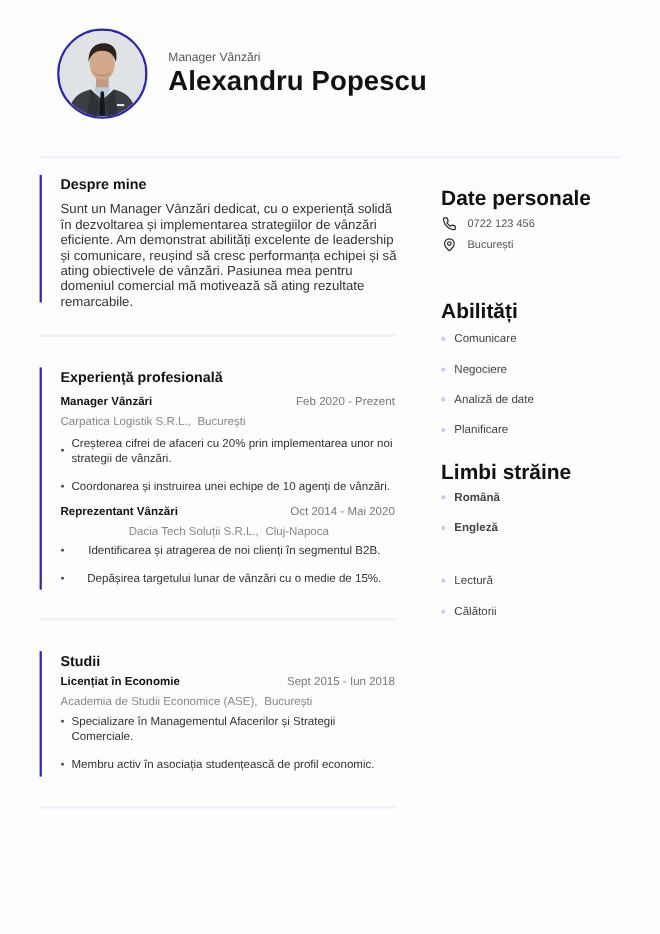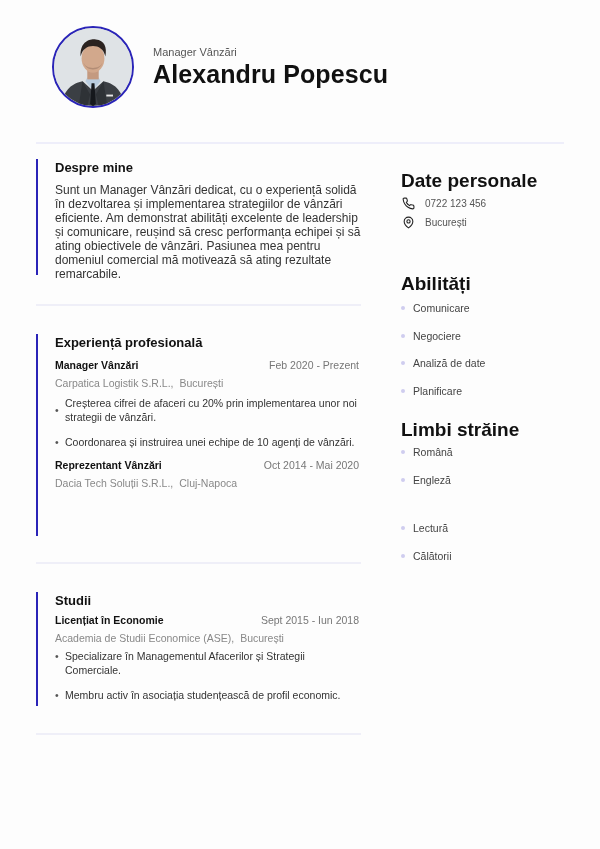--- a/index.html
+++ b/index.html
@@ -103,28 +103,32 @@
         </div>
         <div class="job-org">
           <span>Carpatica Logistik S.R.L.,</span><span>București</span>
         </div>
         <ul class="bullets">
           <li class="multi">Creșterea cifrei de afaceri cu 20% prin implementarea unor noi strategii de vânzări.</li>
           <li>Coordonarea și instruirea unei echipe de 10 agenți de vânzări.</li>
         </ul>
       </div>
 
-      <div class="job" style="margin-top:-1px;">
+      <div class="job" style="margin-top:-1px;text-align:center;">
         <div class="job-row">
           <span class="job-title">Reprezentant Vânzări</span>
           <span class="job-date">Oct 2014 - Mai 2020</span>
         </div>
         <div class="job-org">
           <span>Dacia Tech Soluții S.R.L.,</span><span>Cluj-Napoca</span>
         </div>
+        <ul class="bullets" style="margin-top:3px;">
+          <li>Identificarea și atragerea de noi clienți în segmentul B2B.</li>
+          <li>Depășirea targetului lunar de vânzări cu o medie de 15%.</li>
+        </ul>
       </div>
     </div>
   </div>
   <div class="sec-divider" style="top:562px;"></div>
 
   <div class="section" style="top:592px; height:114px;">
     <div class="bar" style="height:114px;"></div>
     <div class="inner">
       <div class="sec-title">Studii</div>
       <div class="job" style="margin-top:5px;">
@@ -172,21 +176,21 @@
     <ul class="r-list">
       <li>Comunicare</li>
       <li>Negociere</li>
       <li>Analiză de date</li>
       <li>Planificare</li>
     </ul>
   </div>
 
   <div class="right" style="top:421px;">
     <div class="r-title">Limbi străine</div>
-    <ul class="r-list" style="margin-top:7px;">
+    <ul class="r-list" style="margin-top:7px;font-weight:bold;">
       <li>Română</li>
       <li>Engleză</li>
     </ul>
   </div>
 
   <div class="right" style="top:514px;">
     <ul class="r-list" style="margin-top:7px;">
       <li>Lectură</li>
       <li>Călătorii</li>
     </ul>

